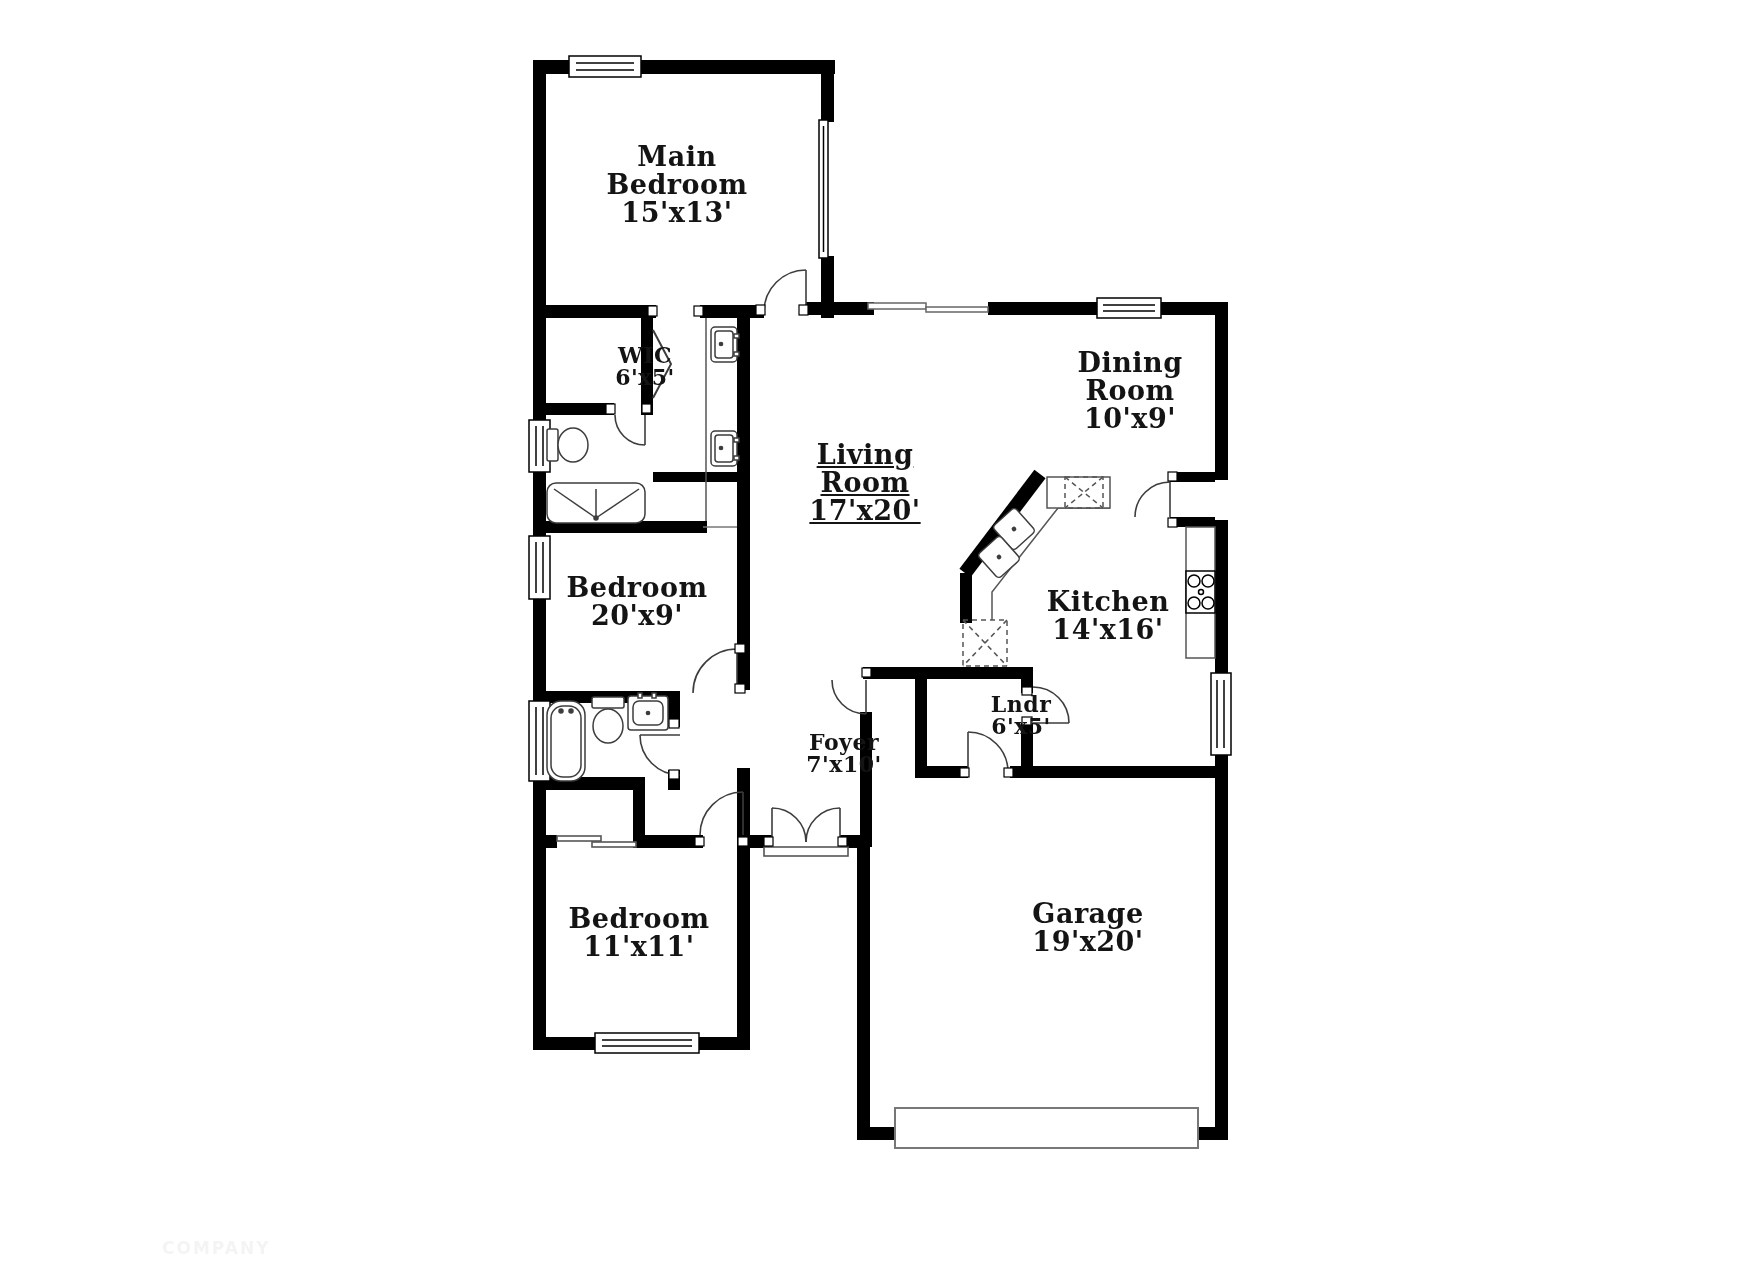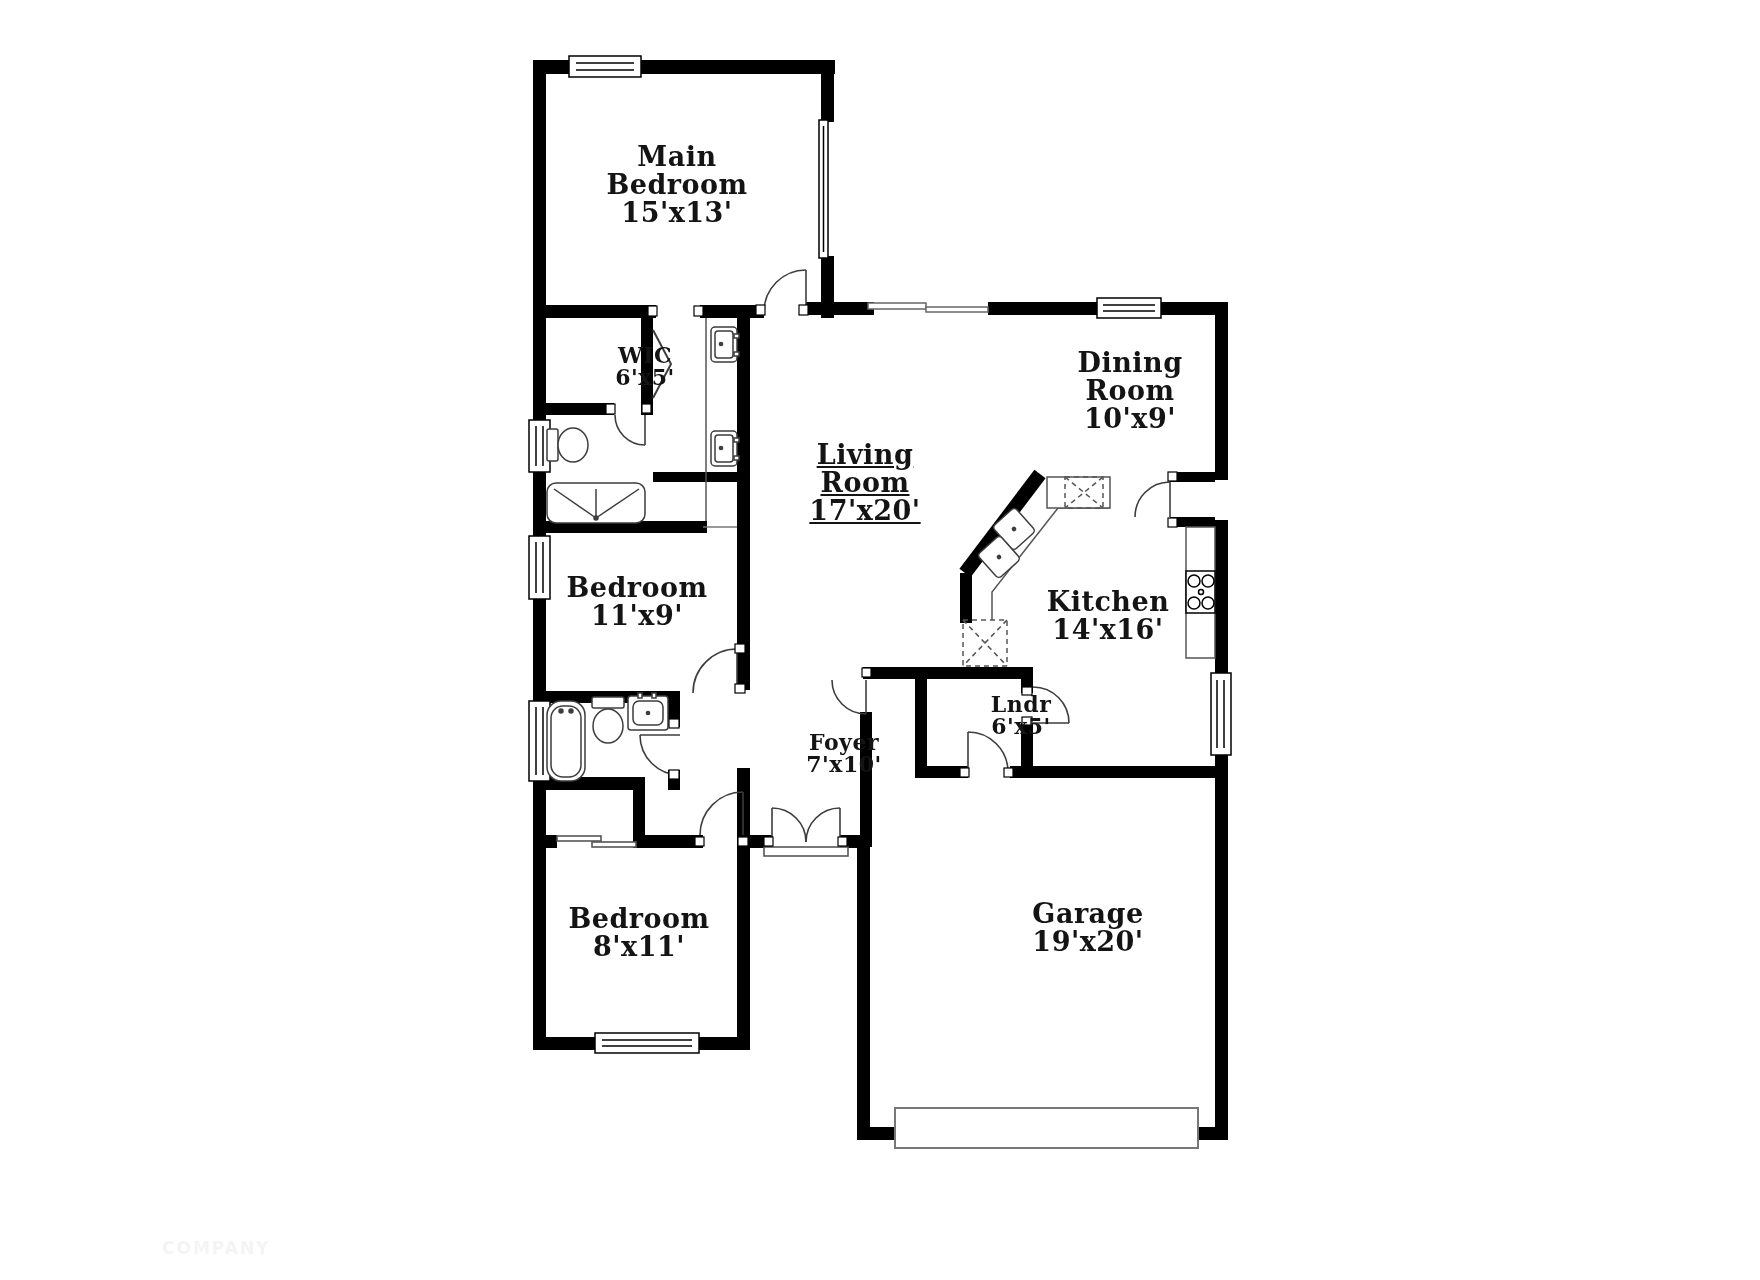--- a/index.html
+++ b/index.html
@@ -305,37 +305,37 @@
     <span>Room</span>
     <span>10'x9'</span>
   </div>
   <div class="rl" style="left:865px;top:441px;text-decoration:underline;">
     <span>Living</span>
     <span>Room</span>
     <span>17'x20'</span>
   </div>
   <div class="rl" style="left:637px;top:574px;">
     <span>Bedroom</span>
-    <span>11'x9'</span>
+    <span>20'x9'</span>
   </div>
   <div class="rl" style="left:1108px;top:588px;">
     <span>Kitchen</span>
     <span>14'x16'</span>
   </div>
   <div class="rl sm" style="left:974px;top:693px;">
     <span>Lndr</span>
     <span>6'x5'</span>
   </div>
   <div class="rl sm" style="left:797px;top:731px;">
     <span>Foyer</span>
     <span>7'x10'</span>
   </div>
   <div class="rl" style="left:639px;top:905px;">
     <span>Bedroom</span>
-    <span>8'x11'</span>
+    <span>11'x11'</span>
   </div>
   <div class="rl" style="left:1044px;top:900px;margin-left:44px;">
     <span>Garage</span>
     <span>19'x20'</span>
   </div>
 
   <div id="watermark">COMPANY</div>
 </div>
 
 </body></html>

